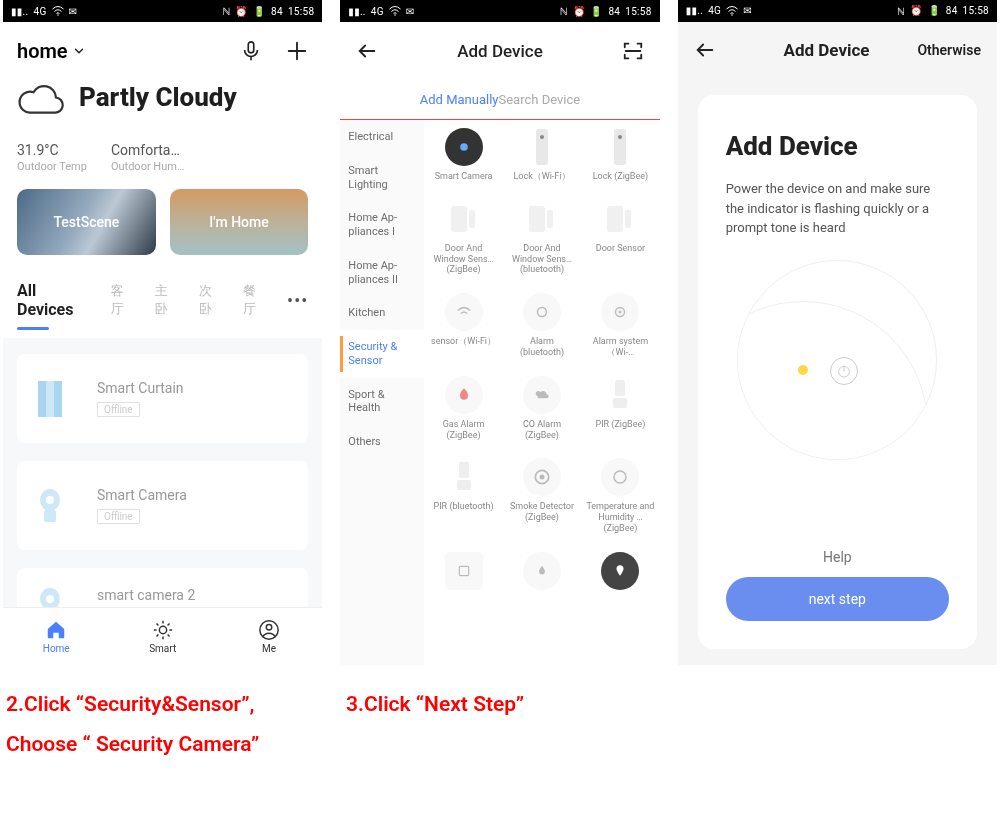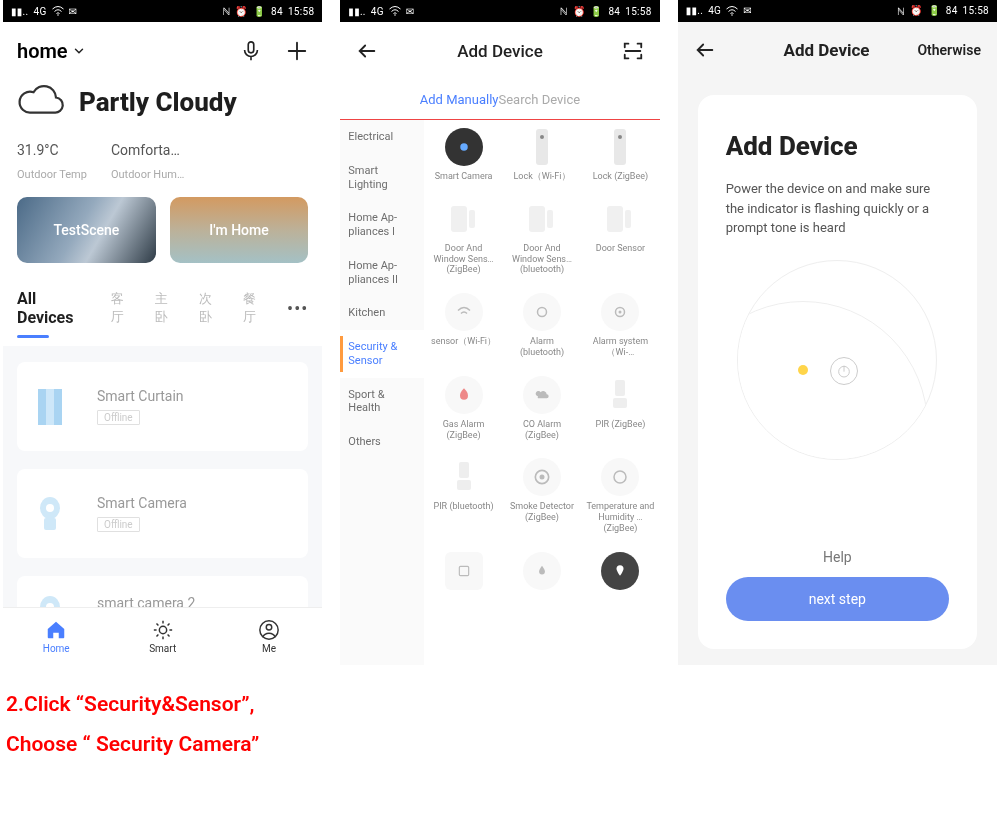--- a/index.html
+++ b/index.html
@@ -12,25 +12,25 @@
     .statusbar .sb-left, .statusbar .sb-right { display:flex; align-items:center; gap:5px; }
     .sb-icon { display:inline-block; }
     svg { display:block; }
 
     
     .s1-top { height:58px; display:flex; align-items:center; justify-content:space-between; padding:0 14px; }
     .s1-home { display:flex; align-items:center; font-weight:600; font-size:20px; gap:4px; }
     .s1-top-right { display:flex; align-items:center; gap:24px; }
     .ico22 { width:22px; height:22px; color:#222; }
 
-    .s1-weather { display:flex; align-items:center; padding:2px 14px 10px 14px; gap:14px; }
+    .s1-weather { display:flex; align-items:flex-start; padding:2px 14px 10px 14px; gap:14px; }
     .s1-weather-title { font-size:26px; font-weight:800; color:#1e1e1e; }
     .s1-weather-stats { display:flex; gap:24px; padding:10px 14px 0 14px; color:#888; }
     .s1-stat .v { font-size:14px; color:#555; }
-    .s1-stat .l { font-size:11px; color:#aaa; margin-top:10px; }
+    .s1-stat .l { font-size:11px; color:#aaa; margin-top:2px; }
 
     .s1-scenes { display:flex; gap:14px; padding:16px 14px 14px 14px; }
     .scene { flex:1; height:66px; border-radius:10px; display:flex; align-items:center; justify-content:center; color:#fff; font-size:14px; font-weight:500; position:relative; overflow:hidden; }
     .scene-1 { background:linear-gradient(120deg,#4b6a87 0%,#94a9bd 45%,#bcc8d4 60%,#2e3b46 100%); }
     .scene-2 { background:linear-gradient(180deg,#d39a61 0%,#bcb199 50%,#a4c1c5 100%); }
 
     .s1-tabs { display:flex; align-items:center; padding:12px 14px 0 14px; gap:20px; font-size:13px; color:#bbb; }
     .s1-tab-active { color:#1f1f1f; font-weight:700; position:relative; font-size:16px; }
     .s1-more { margin-left:auto; color:#555; font-size:18px; letter-spacing:1px; }
     .s1-underline { height:3px; width:32px; background:#4a7fff; border-radius:2px; margin:8px 0 0 14px; }
@@ -528,13 +528,16 @@
     </div>
   </div>
 
 </div>
 
 <div class="captions">
   <div class="cap">
     <div>2.Click “Security&amp;Sensor”,</div>
     <div>Choose “ Security Camera”</div>
   </div>
+  <div class="cap">
+    <div>3.Click “Next Step”</div>
+  </div>
 </div>
 
 </body></html>

